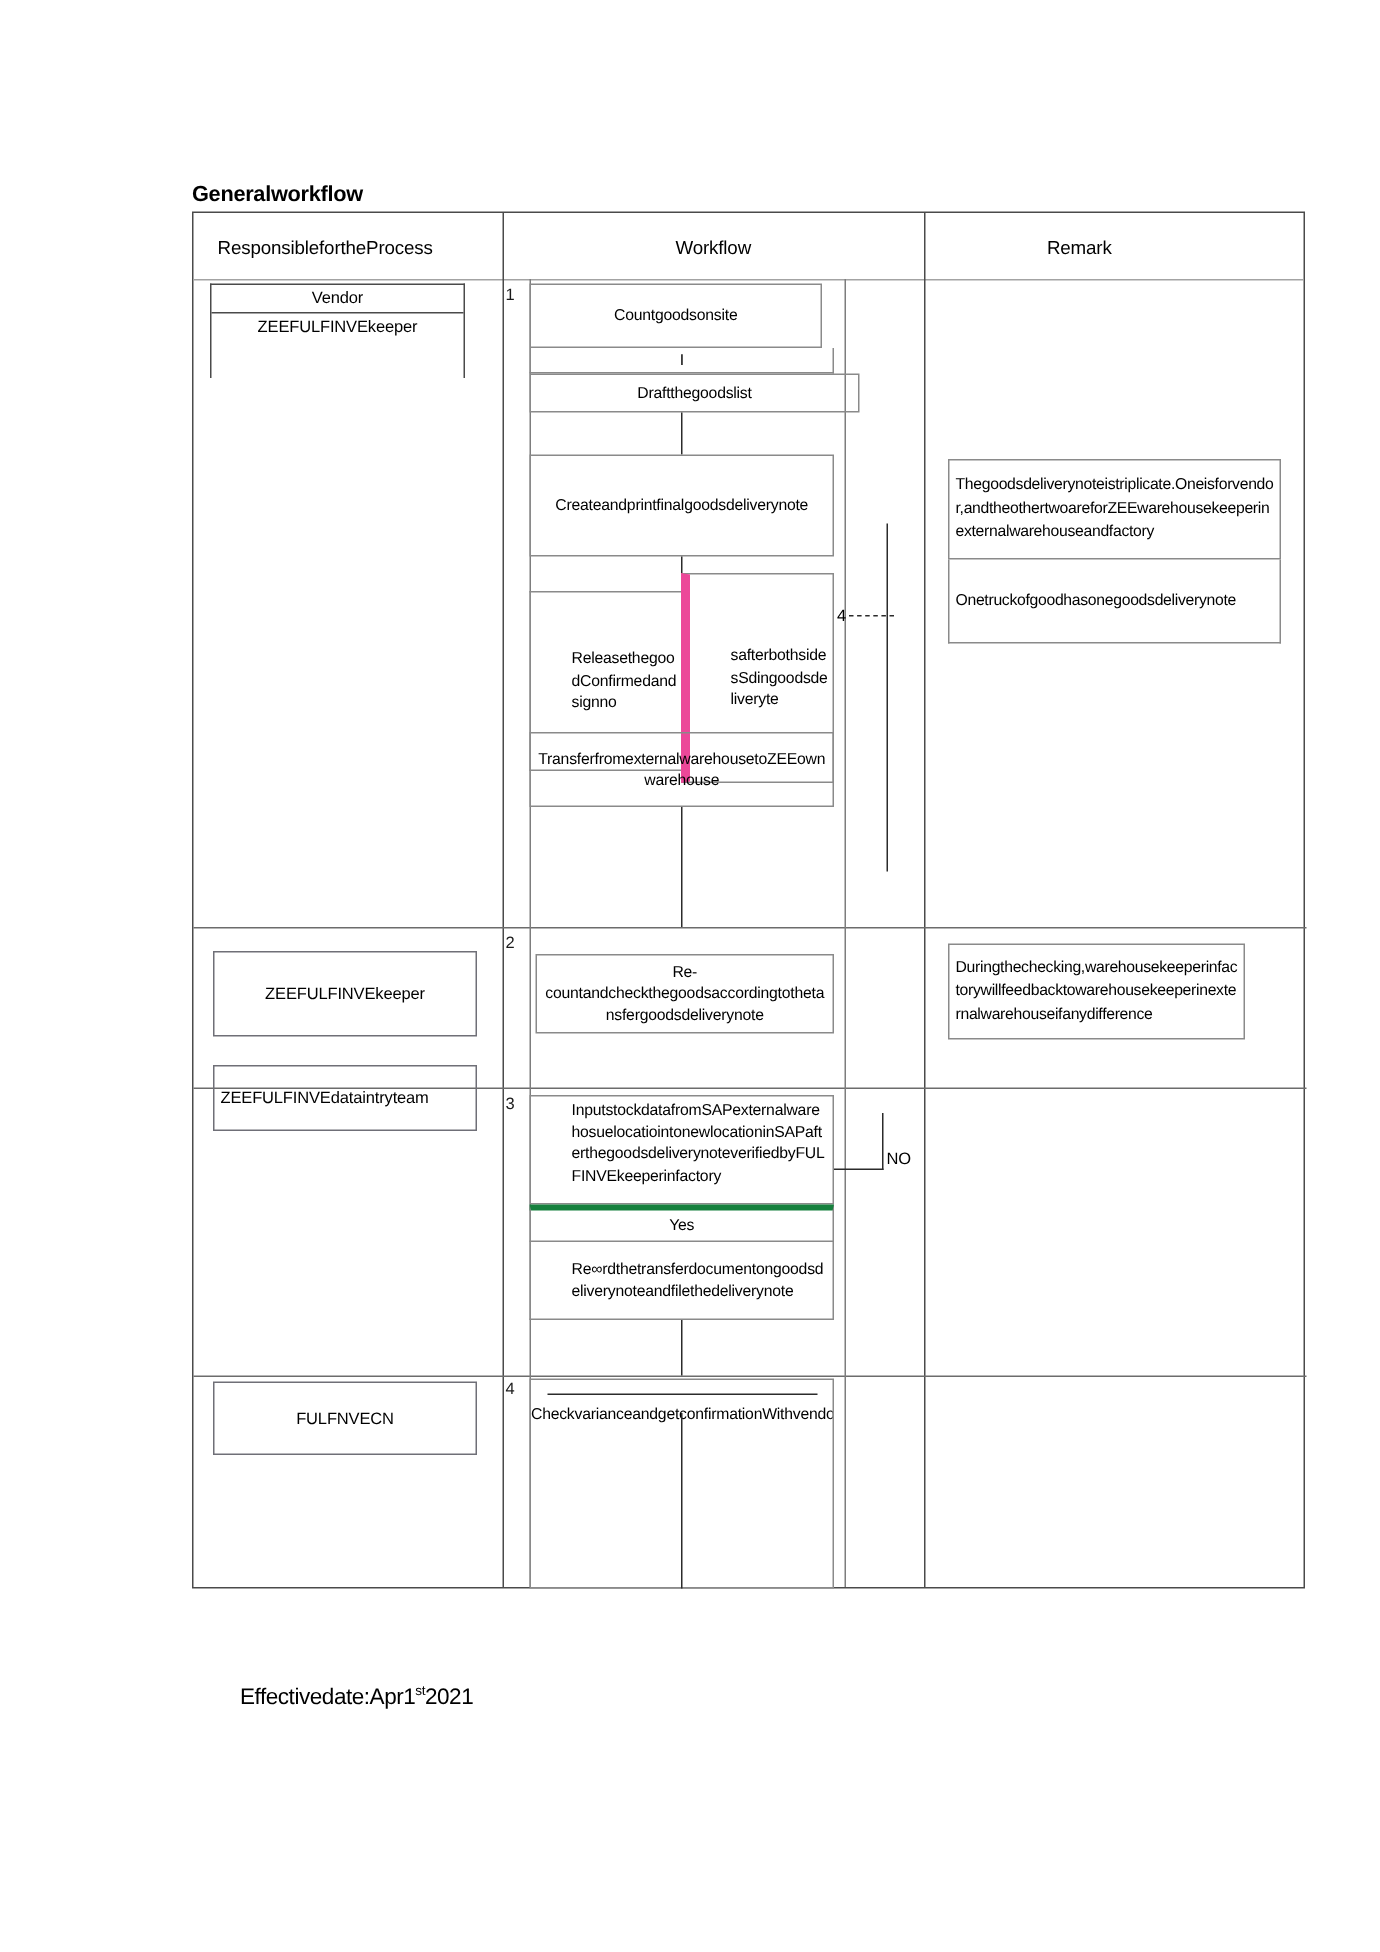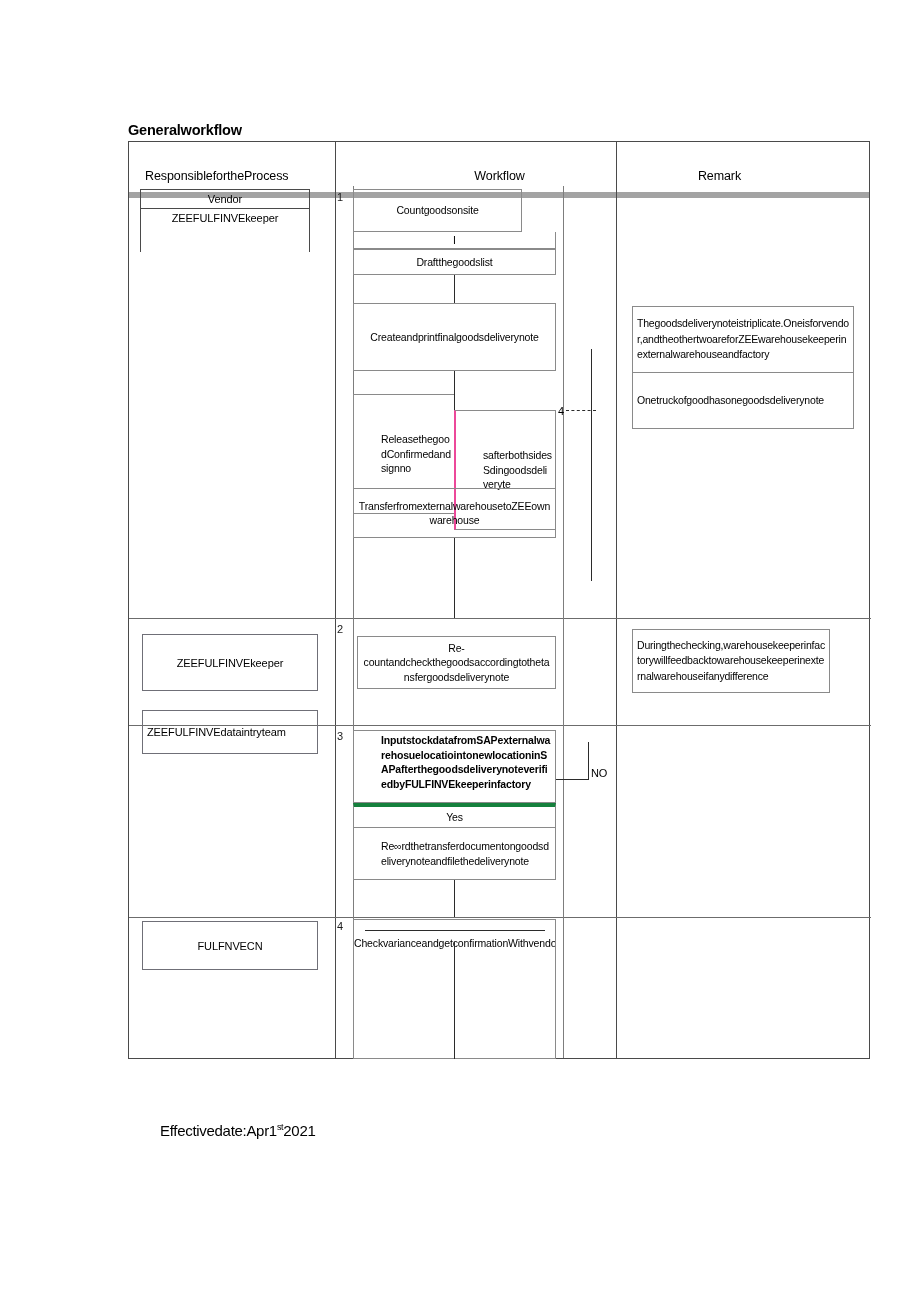--- a/index.html
+++ b/index.html
@@ -57,37 +57,37 @@
   
   .inner-div {
     position: absolute;
     width: 0;
     border-left: 1px solid #7d7d7d;
   }
 
   
   .thead {
     position: absolute;
-    left: 0; top: 12px;
+    left: 0; top: 1px;
     width: 100%;
     height: 44px;
-    border-bottom: 6px solid #a3a3a3;
+    border-bottom: 1px solid #a3a3a3;
     box-sizing: border-box;
   }
   .th {
     position: absolute;
     top: 0;
     height: 44px;
     line-height: 44px;
     font-size: 12.5px;
     letter-spacing: -0.1px;
     white-space: nowrap;
   }
   .th.resp  { left: 16px;  text-align: left; }
-  .th.flow  { left: 206px; width: 281px; text-align: center; margin-left: 24px; }
+  .th.flow  { left: 206px; width: 281px; text-align: center; }
   .th.rem   { left: 487px; width: 207px; text-align: center; }
 
   
   .row-sep {
     position: absolute;
     left: 0;
     width: 742px;
     height: 0;
     border-top: 1px solid #6c6c6c;
   }
@@ -113,21 +113,21 @@
     justify-content: center;
     text-align: center;
     font-size: 10.5px;
     line-height: 14.5px;
     letter-spacing: -0.15px;
     padding: 2px 3px;
     background: transparent;
     word-break: break-word;
   }
   .box.tl { text-align: left; justify-content: flex-start; padding-left: 27px; }
-  .box.top { align-items: flex-start; font-weight: bold; }
+  .box.top { align-items: flex-start; }
 
   
   .vline {
     position: absolute;
     width: 0;
     border-left: 1px solid #2b2b2b;
   }
   .hline {
     position: absolute;
     height: 0;
@@ -261,32 +261,32 @@
     <div class="inner-div" style="left:224px; top:44px; bottom:0;"></div>
     <div class="inner-div" style="left:434px; top:44px; bottom:0;"></div>
 
     <div class="step-no" style="left:208px; top:50px;">1</div>
 
     <div class="resp-open" style="left:11px; top:47px; width:170px; height:63px;">
       <span class="cap">Vendor</span>
       <span class="sub">ZEEFULFINVEkeeper</span>
     </div>
 
-    <div class="box" style="left:224px; top:47px; width:169px; height:43px;">Countgoodsonsite</div>
+    <div class="box" style="left:224px; top:47px; width:195px; height:43px;">Countgoodsonsite</div>
     <div class="box" style="left:224px; top:90px; width:203px; height:17px; border-top:none;">I</div>
-    <div class="box" style="left:224px; top:107px; width:203px; height:26px; border-top:1px solid #8a8a8a;">Draftthegoodslist</div>
+    <div class="box" style="left:224px; top:107px; width:220px; height:26px; border-top:1px solid #8a8a8a;">Draftthegoodslist</div>
 
     <div class="vline" style="left:325px; top:133px; height:28px;"></div>
 
     <div class="box" style="left:224px; top:161px; width:203px; height:68px;">Createandprintfinalgoodsdeliverynote</div>
 
     <div class="vline" style="left:325px; top:229px; height:51px;"></div>
 
     <div class="box tl" style="left:224px; top:252px; width:101px; height:120px; border-right:none;">ReleasethegoodConfirmedandsignno</div>
-    <div class="box tl" style="left:325px; top:268px; width:102px; height:120px; border-left:2px solid #ec4899;">safterbothsidesSdingoodsdeliveryte</div>
+    <div class="box tl" style="left:325px; top:240px; width:102px; height:140px; border-left:6px solid #ec4899;">safterbothsidesSdingoodsdeliveryte</div>
 
     <div class="tag" style="left:429px; top:263px;">4</div>
     <div class="dashline" style="left:437px; top:268px; width:30px;"></div>
     <div class="vline" style="left:462px; top:207px; height:232px; border-color:#2b2b2b;"></div>
 
     <div class="box" style="left:224px; top:346px; width:203px; height:50px;">TransferfromexternalwarehousetoZEEownwarehouse</div>
 
     <div class="vline" style="left:325px; top:396px; height:80px;"></div>
 
     <div class="rem-box" style="left:503px; top:164px; width:222px; height:67px;">Thegoodsdeliverynoteistriplicate.Oneisforvendor,andtheothertwoareforZEEwarehousekeeperinexternalwarehouseandfactory</div>

